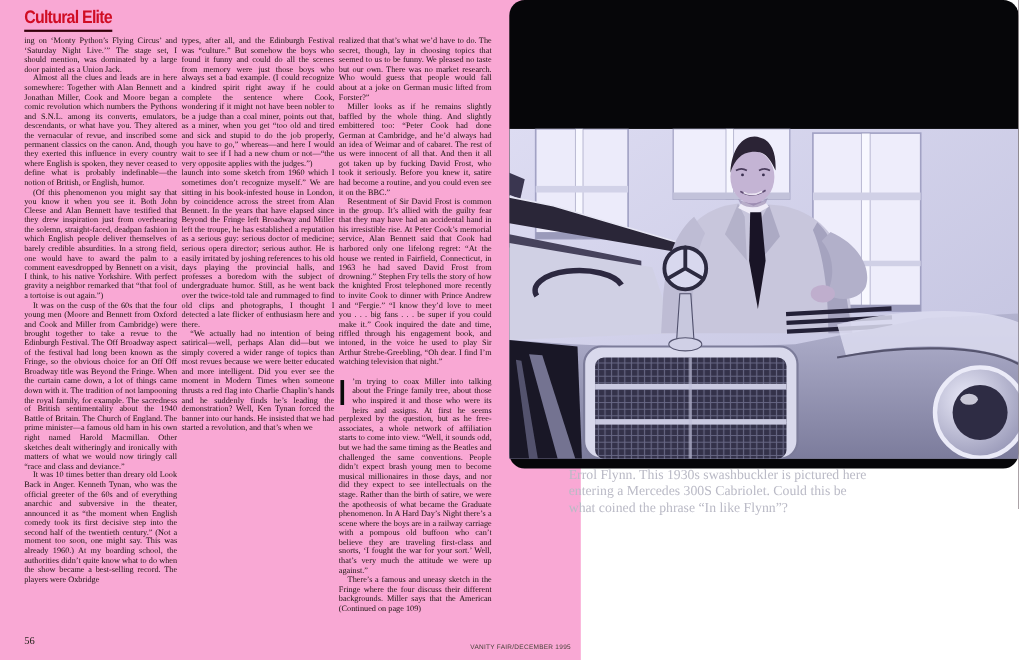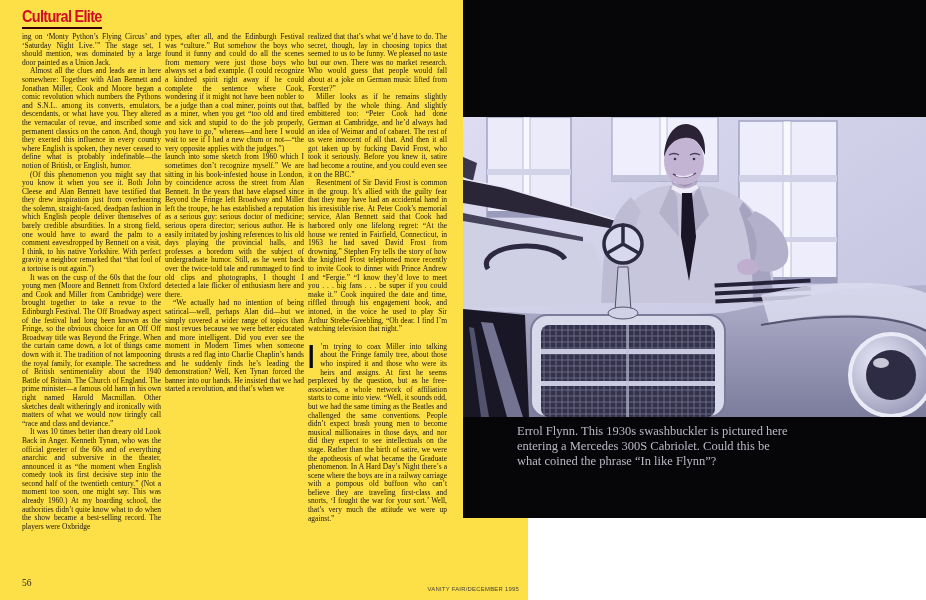--- a/index.html
+++ b/index.html
@@ -1,20 +1,20 @@
 <!DOCTYPE html>
 <html><head>
 <meta charset="utf-8">
 <style>
   html,body{margin:0;padding:0;background:#666;}
   .sheet{position:relative;width:926px;height:600px;background:#fff;overflow:hidden;
          font-family:"Liberation Serif",serif;}
 
   
-  .article{position:absolute;left:0;top:0;width:528px;height:600px;background:#fde047;}
+  .article{position:absolute;left:0;top:0;width:528px;height:600px;background:#f9a8d4;}
   .masthead{position:absolute;left:22px;top:7px;}
   .masthead .t{display:inline-block;font-family:"Liberation Sans",sans-serif;font-weight:900;
                font-size:16.5px;letter-spacing:-0.8px;color:#d00d24;
                border-bottom:2.5px solid #35000b;padding-bottom:1px;
                transform:scaleX(.88);transform-origin:left;}
   .cols{position:absolute;left:22px;top:33px;width:434px;display:flex;gap:4px;}
   .col{width:139px;height:540px;overflow:hidden;font-size:7.5px;line-height:8.6px;
        text-align:justify;color:#17120e;}
   .pp{margin:0;}
   .ind{text-indent:8px;}
@@ -25,21 +25,21 @@
            text-indent:12px;transform:scaleX(.94);transform-origin:left;}
   .pq-bar{width:54px;height:6px;background:#0d0d10;margin:8px 0 0 2px;}
   .dropcap{float:left;font-family:"Liberation Sans",sans-serif;font-weight:900;
            font-size:33px;line-height:25px;color:#0a0a0a;margin:1px 3px 0 0;
            transform:scaleX(.7);transform-origin:left;}
   .pagenum{position:absolute;left:22px;bottom:12px;font-size:9.5px;color:#2a2620;}
   .credit{position:absolute;right:9px;bottom:8px;font-family:"Liberation Sans",sans-serif;
           font-size:5.9px;letter-spacing:.25px;color:#474239;}
 
   
-  .photo-page{position:absolute;left:463px;top:0;width:463px;height:518px;background:#060609;}
+  .photo-page{position:absolute;left:463px;top:0;width:463px;height:426px;background:#060609;border-radius:14px;}
   .photo{position:absolute;left:0;top:117px;width:463px;height:300px;display:block;}
   .caption{position:absolute;left:54px;top:424px;width:272px;font-size:12.5px;
            line-height:15.2px;color:#babac6;}
 </style>
 </head>
 <body>
 
 <div class="sheet">
 
   <div class="article">
@@ -64,20 +64,21 @@
         <p class="pp ind">“We actually had no intention of being satirical—well, perhaps Alan did—but we simply covered a wider range of topics than most revues because we were better educated and more intelligent. Did you ever see the moment in Modern Times when someone thrusts a red flag into Charlie Chaplin’s hands and he suddenly finds he’s leading the demonstration? Well, Ken Tynan forced the banner into our hands. He insisted that we had started a revolution, and that’s when we</p>
       </div>
 
       <div class="col">
         <p class="pp">realized that that’s what we’d have to do. The secret, though, lay in choosing topics that seemed to us to be funny. We pleased no taste but our own. There was no market research. Who would guess that people would fall about at a joke on German music lifted from Forster?”</p>
         <p class="pp ind">Miller looks as if he remains slightly baffled by the whole thing. And slightly embittered too: “Peter Cook had done German at Cambridge, and he’d always had an idea of Weimar and of cabaret. The rest of us were innocent of all that. And then it all got taken up by fucking David Frost, who took it seriously. Before you knew it, satire had become a routine, and you could even see it on the BBC.”</p>
         <p class="pp ind">Resentment of Sir David Frost is common in the group. It’s allied with the guilty fear that they may have had an accidental hand in his irresistible rise. At Peter Cook’s memorial service, Alan Bennett said that Cook had harbored only one lifelong regret: “At the house we rented in Fairfield, Connecticut, in 1963 he had saved David Frost from drowning.” Stephen Fry tells the story of how the knighted Frost telephoned more recently to invite Cook to dinner with Prince Andrew and “Fergie.” “I know they’d love to meet you . . . big fans . . . be super if you could make it.” Cook inquired the date and time, riffled through his engagement book, and intoned, in the voice he used to play Sir Arthur Strebe-Greebling, “Oh dear. I find I’m watching television that night.”</p>
         <p class="pp sect">
           <span class="dropcap">I</span><span>’m trying to coax Miller into talking about the Fringe family tree, about those who inspired it and those who were its heirs and assigns. At first he seems perplexed by the question, but as he free-associates, a whole network of affiliation starts to come into view. “Well, it sounds odd, but we had the same timing as the Beatles and challenged the same conventions. People didn’t expect brash young men to become musical millionaires in those days, and nor did they expect to see intellectuals on the stage. Rather than the birth of satire, we were the apotheosis of what became the Graduate phenomenon. In A Hard Day’s Night there’s a scene where the boys are in a railway carriage with a pompous old buffoon who can’t believe they are traveling first-class and snorts, ‘I fought the war for your sort.’ Well, that’s very much the attitude we were up against.”</span>
         </p>
+        <p class="pp ind">There’s a famous and uneasy sketch in the Fringe where the four discuss their different backgrounds. Miller says that the American (Continued on page 109)</p>
       </div>
 
     </div>
 
     <div class="pagenum">56</div>
     <div class="credit">VANITY FAIR/DECEMBER 1995</div>
   </div>
 
   <div class="photo-page">
 

